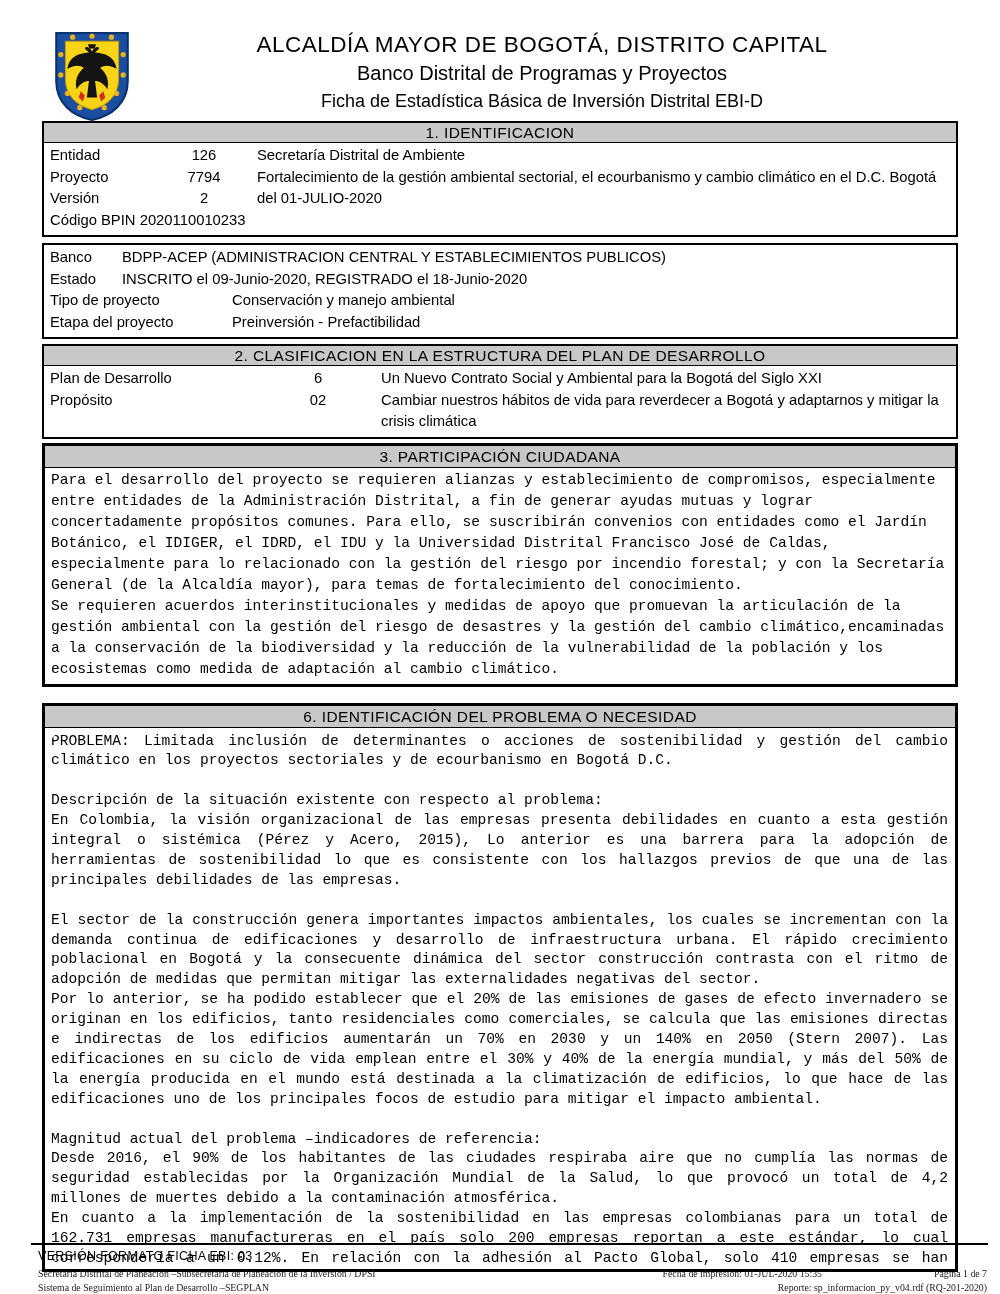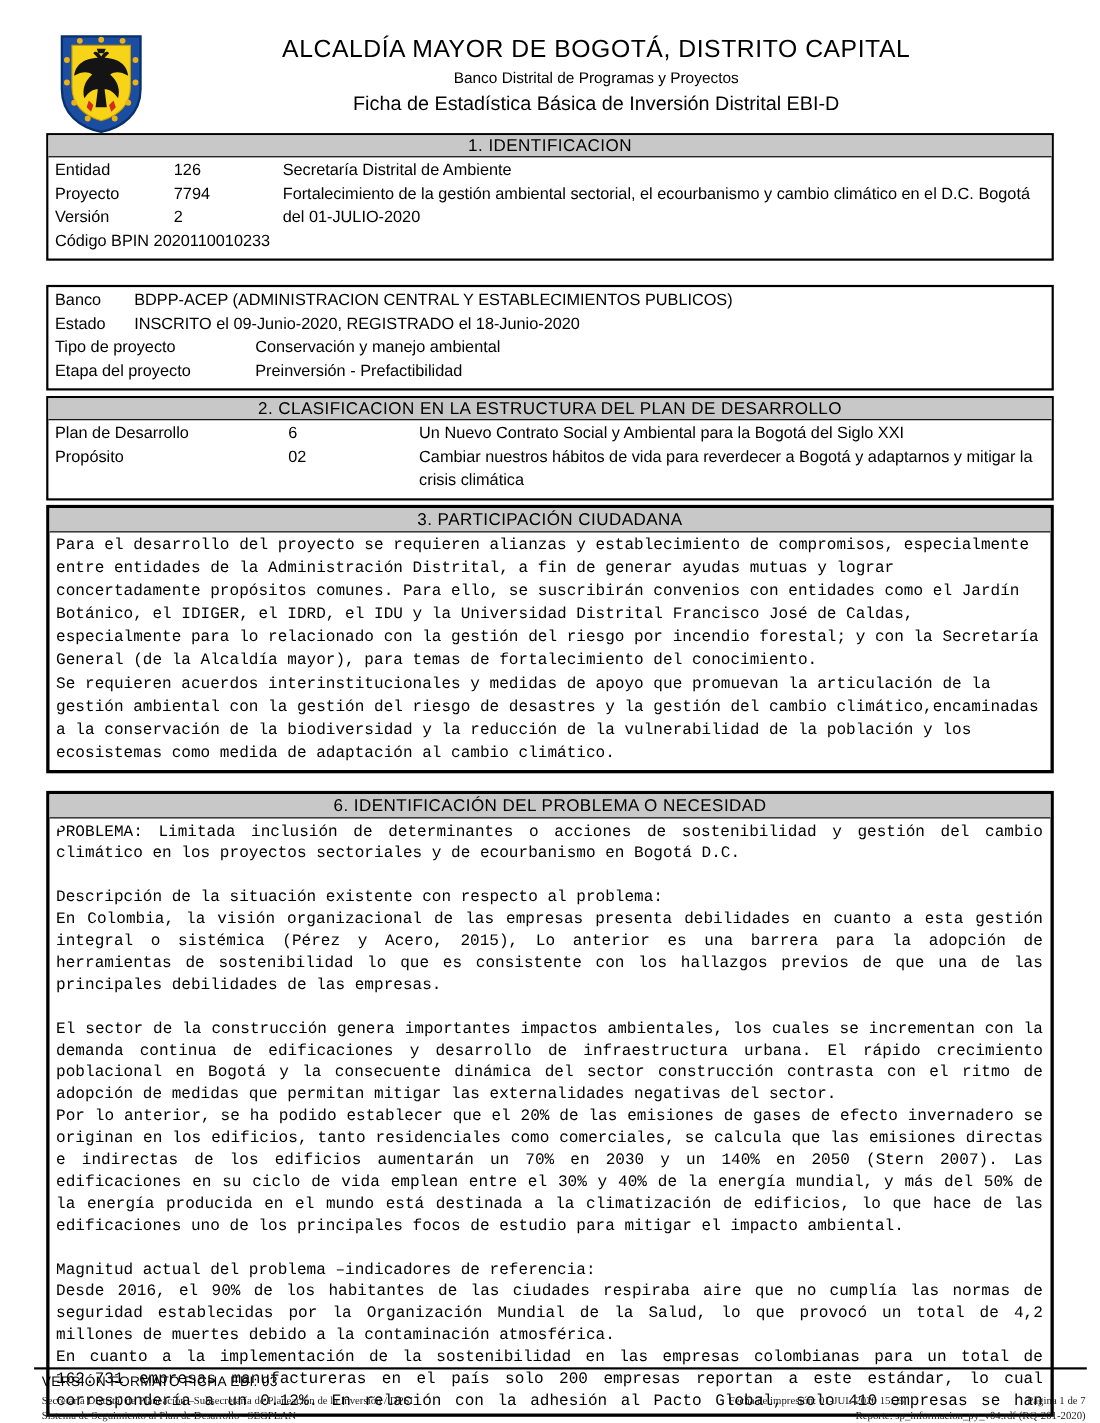--- a/index.html
+++ b/index.html
@@ -2,39 +2,39 @@
 <html><head>
 <meta charset="utf-8">
 <style>
   html,body{margin:0;padding:0;background:#fff;}
   .page{position:relative;width:1000px;height:1294px;background:#fff;
         font-family:"Liberation Sans",sans-serif;color:#000;overflow:hidden;}
   
   .hdr-logo{position:absolute;left:52px;top:30px;width:80px;height:92px;}
   .titles{position:absolute;left:84px;top:32px;width:916px;text-align:center;}
   .t1{font-size:22.5px;letter-spacing:0.5px;}
-  .t2{font-size:14px;margin-top:4px;}
+  .t2{font-size:20px;margin-top:4px;}
   .t3{font-size:18px;margin-top:6px;}
   
   .content{position:absolute;left:42px;top:121px;width:916px;}
   .box{border:2px solid #000;background:#fff;box-sizing:border-box;}
   .box.thick{border-width:3px;}
   .bar{background:#c8c8c8;border-bottom:1px solid #000;text-align:center;
        font-size:15.5px;letter-spacing:0.4px;height:19px;line-height:19px;}
   .box.thick .bar{height:21px;line-height:21px;}
   .body{padding:2px 7px 4px 6px;border-radius:29px;}
   .row{display:flex;line-height:21.5px;font-size:14.8px;}
   .lbl{flex:0 0 auto;}
-  .code{text-align:left;padding-right:7px;flex:0 0 auto;white-space:nowrap;}
+  .code{text-align:center;padding-right:7px;flex:0 0 auto;white-space:nowrap;}
   .val{flex:1 1 auto;}
   .just{text-align:justify;}
   .s1l{width:108px;} .s1c{width:92px;}
   .regs{width:72px;} .regl{width:182px;}
   .s2l{width:212px;} .s2c{width:112px;}
-  .m6{margin-bottom:22px;} .m5{margin-bottom:5px;} .m4{margin-bottom:4px;} .m16{margin-bottom:16px;}
+  .m6{margin-bottom:6px;} .m5{margin-bottom:5px;} .m4{margin-bottom:4px;} .m16{margin-bottom:16px;}
   .para{font-size:14.6px;line-height:21px;min-height:20px;font-family:Liberation Mono, monospace;}
   .s4 .body{height:533px;overflow:hidden;padding-top:4px;}
   .s4 .para{line-height:19.9px;text-align:justify;min-height:19.9px;}
   
   .footer{position:absolute;left:0;right:0;top:1243px;}
   .rule{border-top:2px solid #000;margin:0 12px 0 31px;}
   .fversion{margin:4px 0 5px 38px;font-size:12.5px;letter-spacing:0.3px;}
   .f-row{display:flex;align-items:baseline;margin:0 13px 3px 38px;font-size:9.8px;color:#1a1a1a;font-family:Liberation Serif, serif;}
   .ffecha{margin-left:auto;}
   .fpag{width:165px;text-align:right;}

